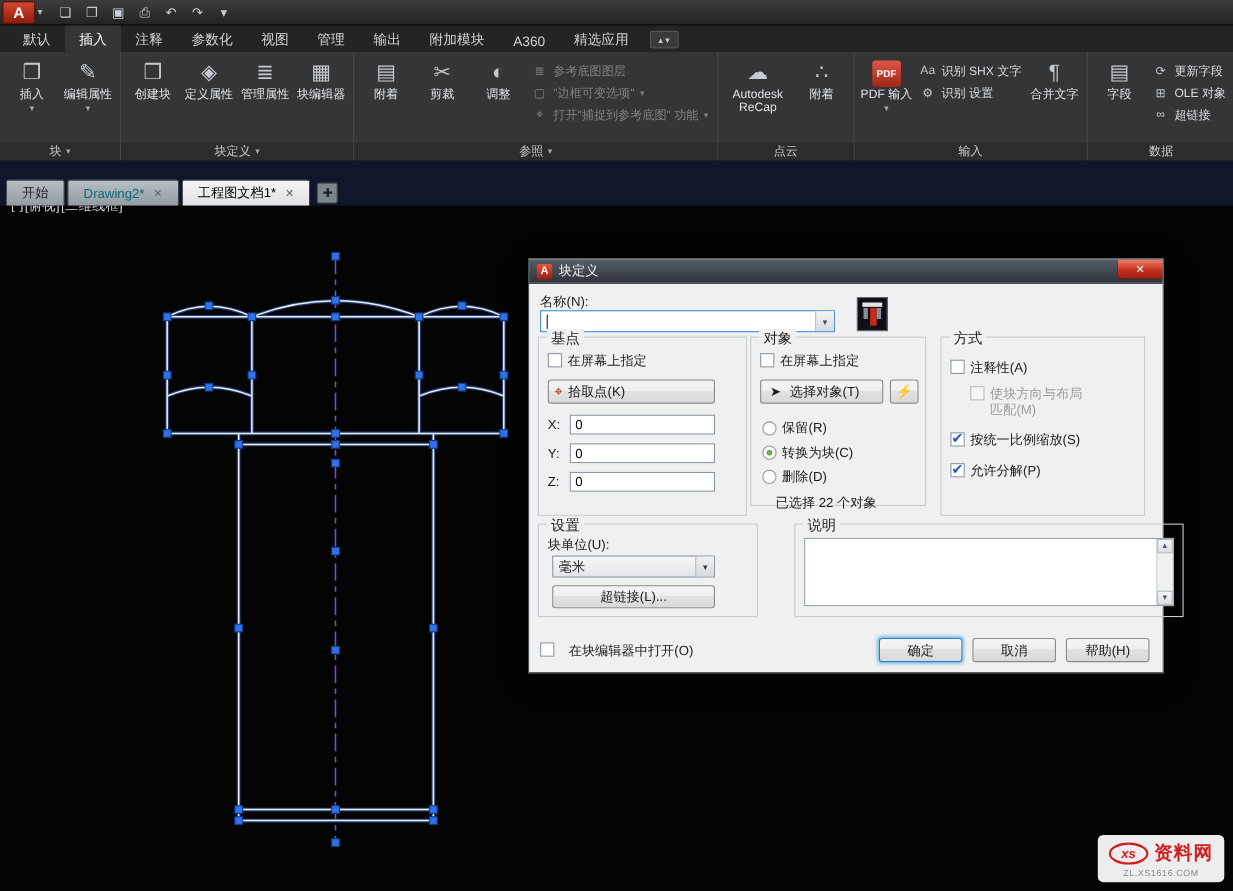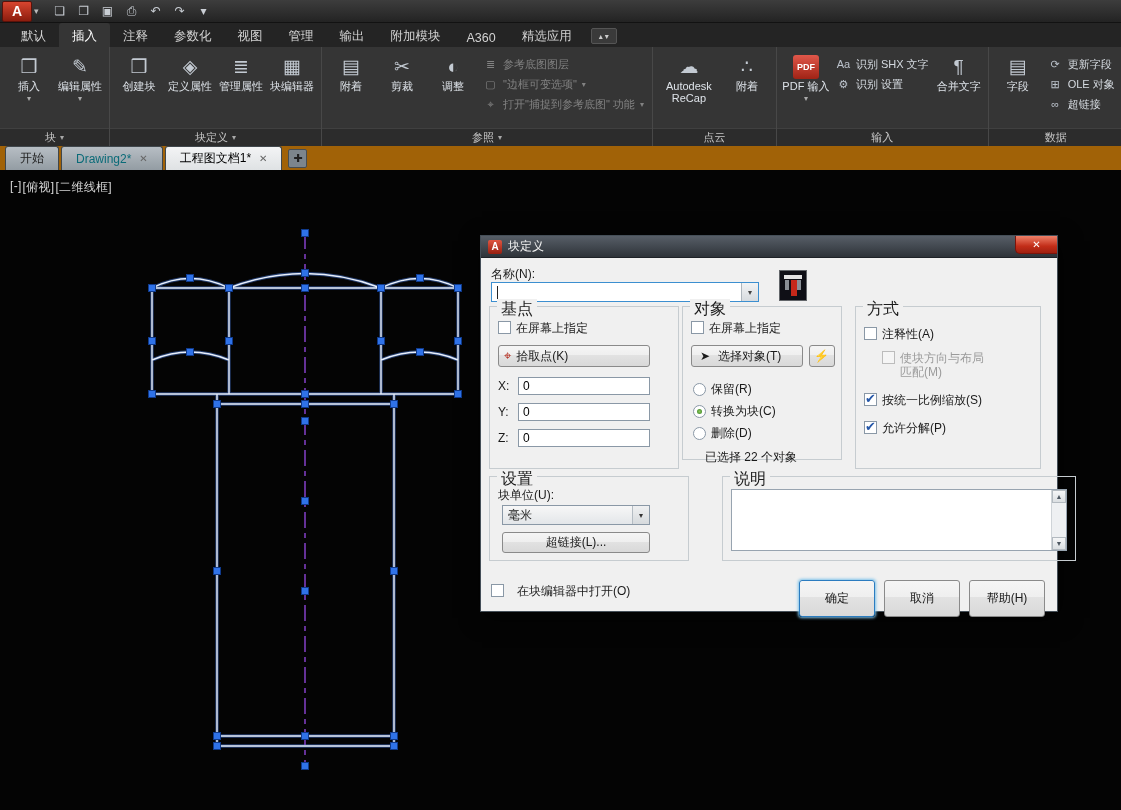--- a/index.html
+++ b/index.html
@@ -31,21 +31,21 @@
   .bigbtn .bi { width:30px; height:27px; font-size:19px; display:flex; align-items:center; justify-content:center; color:#c3cad2; }
   .bigbtn .bc { font-size:8px; color:#aaa; margin-top:1px; }
   .scol { display:flex; flex-direction:column; justify-content:flex-start; padding-top:5px; gap:4px; }
   .srow { display:flex; align-items:center; gap:5px; font-size:11px; color:#d5dae0; height:16px; padding:0 3px; white-space:nowrap; }
   .srow .si { width:15px; height:14px; font-size:11px; display:flex; align-items:center; justify-content:center; color:#bcc3cc; flex:0 0 auto; }
   .srow .c { font-size:8px; color:#9a9a9a; }
   .dim, .dim .si, .dim .c { color:#828282 !important; }
   .pdf-ic { width:26px; height:24px; background:linear-gradient(#e0574a,#a02315); border-radius:3px; color:#fff; font-size:9px; font-weight:bold; display:flex; align-items:center; justify-content:center; }
 
   
-  .ftabs { position:absolute; top:146px; left:0; right:0; height:24px; background:#a16207; display:flex; align-items:flex-end; padding-left:5px; gap:2px; z-index:5; }
+  .ftabs { position:absolute; top:146px; left:0; right:0; height:41px; background:#0f172a; display:flex; align-items:flex-end; padding-left:5px; gap:2px; z-index:5; }
   .ftab { height:24px; display:flex; align-items:center; gap:8px; padding:0 14px; font-size:12px; background:linear-gradient(#b7bec4,#939ca3); color:#1f1f1f; border:1px solid #40474c; border-bottom:none; border-radius:3px 3px 0 0; }
   .ftab.active { background:linear-gradient(#f3f4f5,#dfe2e4); color:#000; }
   .ftab .teal { color:#0a6b78; }
   .ftab .x { font-size:10px; color:#666; }
   .fplus { width:19px; height:19px; margin:0 0 2px 4px; background:#7c858c; border:1px solid #464d52; border-radius:2px; color:#212121; display:flex; align-items:center; justify-content:center; font-size:11px; }
 
   
   .canvas { position:absolute; top:171px; left:0; right:0; bottom:0; background:#040404; overflow:hidden; }
   .vplabel { position:absolute; top:8px; left:10px; color:#d8d8d8; font-size:12px; letter-spacing:.3px; z-index:2; display:flex; gap:0; }
   .vplabel span { margin-right:1px; }
@@ -67,21 +67,21 @@
   .combo input { flex:1; border:none; outline:none; font-size:12px; padding:0 4px; font-family:"Liberation Sans",sans-serif; background:transparent; min-width:0; }
   .caret-line { position:absolute; left:5px; top:3px; width:1px; height:13px; background:#222; }
   .combo-a { width:17px; background:linear-gradient(#f2f3f4,#d7dbdf); border-left:1px solid #aeb6bd; display:flex; align-items:center; justify-content:center; font-size:8px; color:#444; flex:0 0 auto; }
   .blk-prev { position:absolute; left:298px; top:12px; width:28px; height:31px; background:#0f0f16; border:1px solid #63666a; }
   .blk-prev .bp1 { position:absolute; left:4px; right:4px; top:4px; height:4px; background:#e3e3e3; }
   .blk-prev .bp2 { position:absolute; left:11px; width:6px; top:9px; bottom:4px; background:#c6281a; }
   .blk-prev .bp3 { position:absolute; left:5px; width:4px; top:9px; bottom:10px; background:#8a8f96; }
   .blk-prev .bp4 { position:absolute; right:5px; width:4px; top:9px; bottom:10px; background:#8a8f96; }
 
   .grp { position:absolute; border:1px solid #c6ccd0; }
-  .grp-t { position:absolute; top:-8px; left:7px; background:#f0f0f0; padding:0 4px; font-size:16px; color:#1c1c1c; }
+  .grp-t { position:absolute; top:-8px; left:7px; background:#f0f0f0; padding:0 4px; font-size:13px; color:#1c1c1c; }
   .g-base { left:8px; top:48px; width:190px; height:163px; }
   .g-obj  { left:201px; top:48px; width:160px; height:154px;padding-left:22px; }
   .g-beh  { left:374px; top:48px; width:186px; height:163px; }
   .g-set  { left:8px; top:218px; width:200px; height:85px; }
   .g-desc { left:206px; top:218px; width:354px; height:85px;margin-left:35px; }
 
   .cbrow { position:absolute; display:flex; align-items:flex-start; gap:5px; }
   .cbx { width:13px; height:13px; background:#fff; border:1px solid #8a98a6; position:relative; flex:0 0 auto; }
   .cbx.on::after { content:"✔"; position:absolute; left:0px; top:-3px; color:#2456a8; font-size:13px; }
   .cbx.dis { border-color:#bcbcbc; background:#f5f5f5; }
@@ -101,21 +101,21 @@
   .selbtn { position:absolute; left:8px; top:38px; width:112px; height:22px; justify-content:flex-start; padding-left:5px; }
   .qsbtn { position:absolute; left:126px; top:38px; width:26px; height:22px; }
   .selinfo { position:absolute; left:22px; top:142px; }
   .sel { position:absolute; display:flex; align-items:center; justify-content:space-between; height:20px; border:1px solid #8a98a6; background:linear-gradient(#f7f7f7,#e3e6e9); padding-left:5px; }
   .sel .sar { width:17px; align-self:stretch; display:flex; align-items:center; justify-content:center; border-left:1px solid #b4bcc3; background:linear-gradient(#eff0f1,#d6dadd); font-size:8px; color:#333; }
   .desc-box { position:absolute; left:8px; right:8px; top:12px; bottom:9px; background:#fff; border:1px solid #98a4b0; }
   .sb { position:absolute; right:0; top:0; bottom:0; width:15px; background:#eef0f2; border-left:1px solid #cfd4d8; display:flex; flex-direction:column; justify-content:space-between; }
   .sb .ar { height:13px; background:linear-gradient(#f5f6f7,#dbdfe2); border:1px solid #b3bac0; font-size:7px; color:#4e5862; display:flex; align-items:center; justify-content:center; }
   .bottom-cb { left:10px; top:326px;gap:13px; }
   .dlg-btns { position:absolute; right:12px; top:322px; display:flex; gap:9px; }
-  .dlg-btns .btn7 { width:76px; height:37px; }
+  .dlg-btns .btn7 { width:76px; height:22px; }
 
   
   .wm { position:absolute; right:8px; bottom:8px; background:rgba(255,255,255,.93); border-radius:5px; padding:5px 10px 4px; display:flex; flex-direction:column; align-items:center; z-index:4; }
   .wm-row { display:flex; align-items:center; gap:5px; }
   .wm-oval { width:36px; height:20px; border:2px solid #cf2020; border-radius:50%; color:#cf2020; font-size:12px; font-style:italic; font-weight:bold; display:flex; align-items:center; justify-content:center; }
   .wm-name { color:#cf2020; font-size:17px; font-weight:bold; letter-spacing:1px; }
   .wm-url { font-size:8px; color:#8a8a8a; letter-spacing:.6px; margin-top:2px; }
 </style>
 </head>
 <body>
@@ -521,15 +521,22 @@
           <button class="btn7">
               <span>取消</span>
             </button>
           <button class="btn7">
               <span>帮助(H)</span>
             </button>
         </div>
       </div>
     </div>
 
+    <div class="wm">
+      <div class="wm-row">
+        <div class="wm-oval">xs</div>
+        <div class="wm-name">资料网</div>
+      </div>
+      <div class="wm-url">ZL.XS1616.COM</div>
+    </div>
   </div>
 
 </div>
 
 </body></html>

